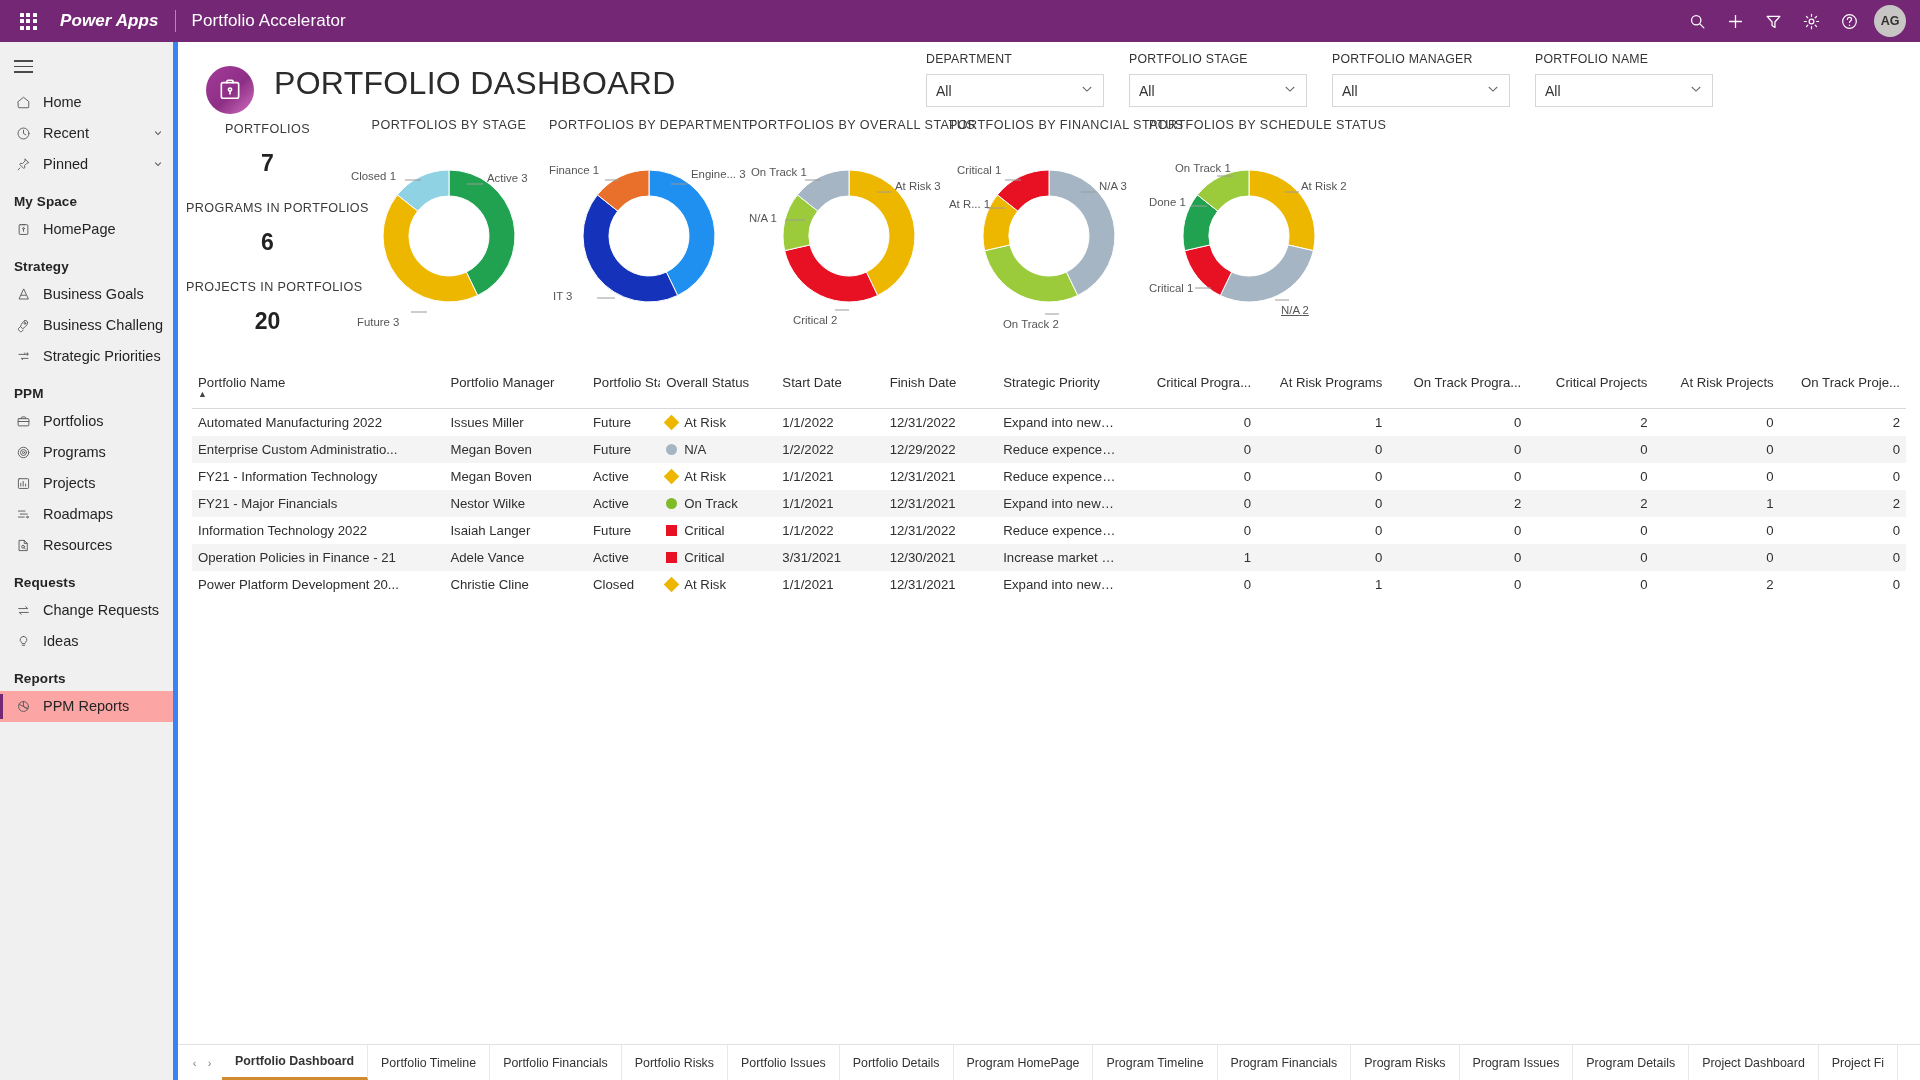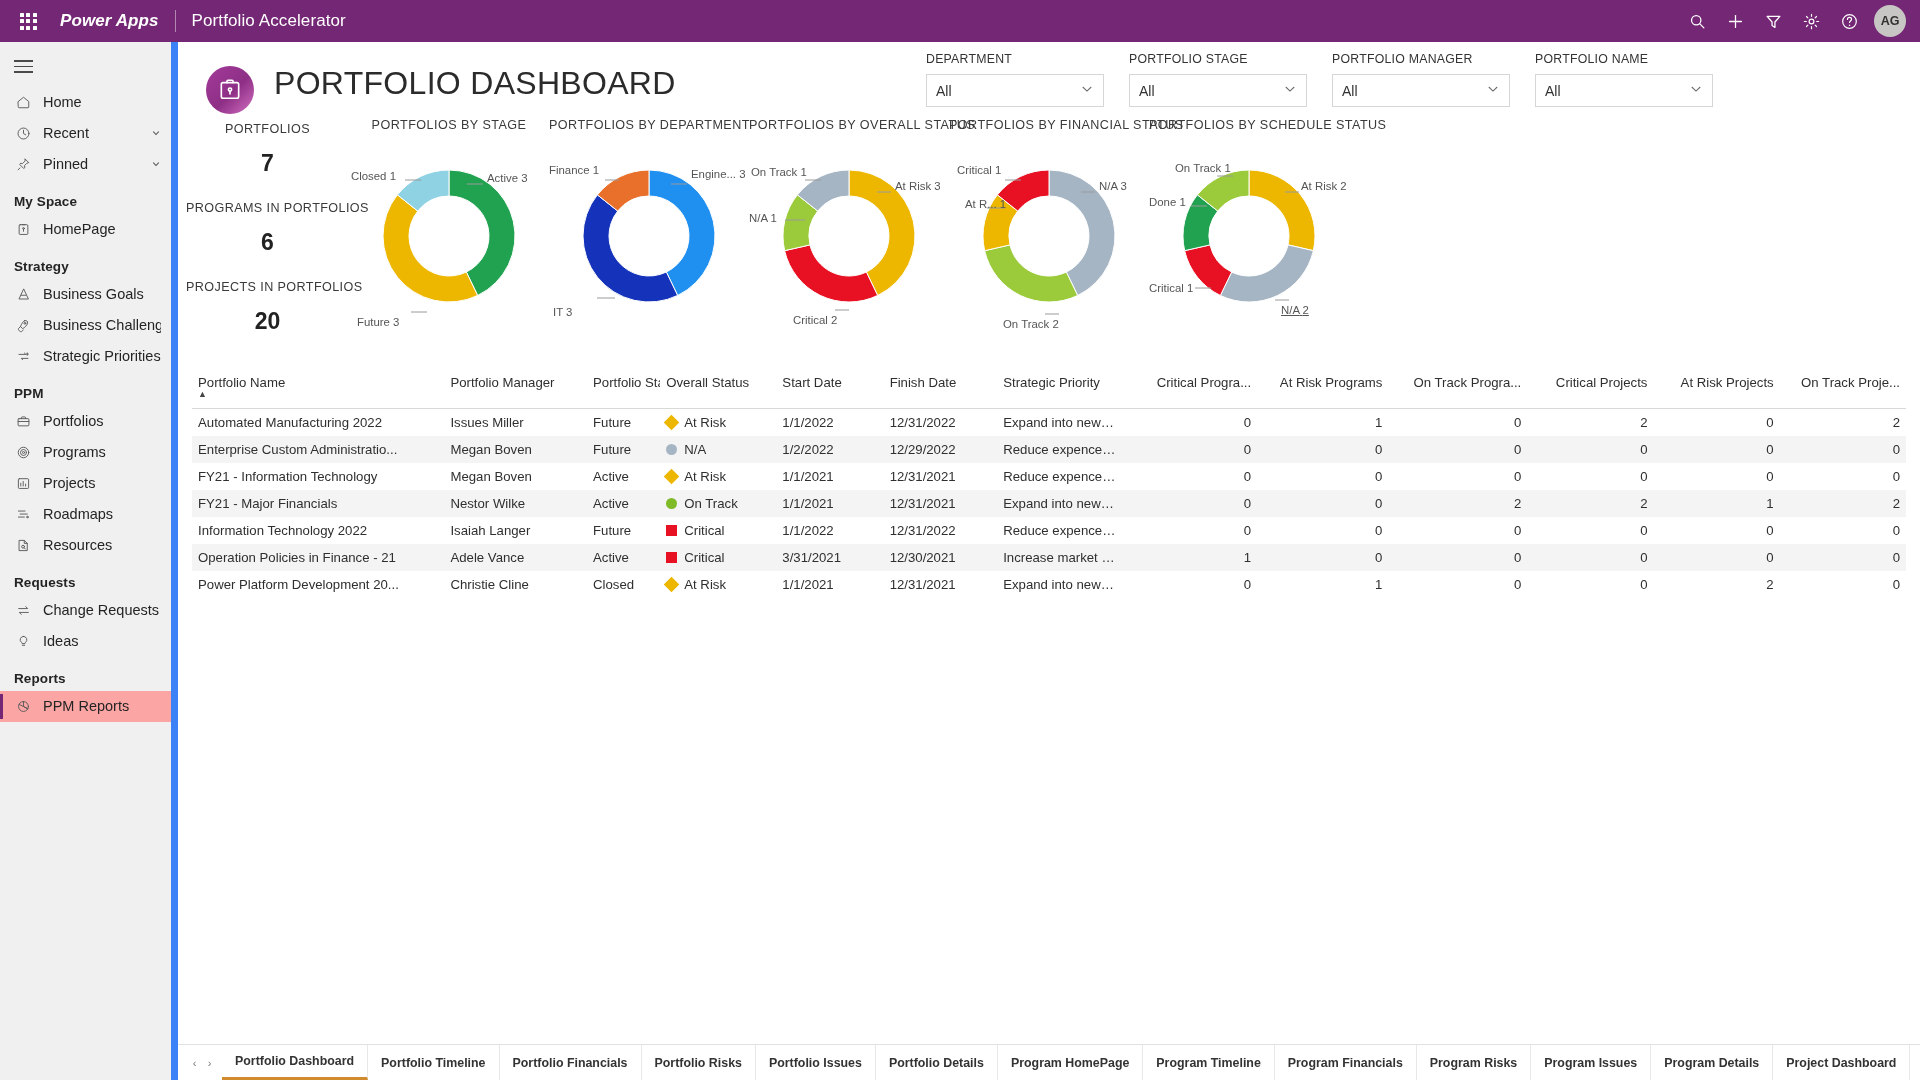--- a/index.html
+++ b/index.html
@@ -31,21 +31,21 @@
     width: 32px; height: 32px; border-radius: 50%; background: #c8c6c4; color: #323130;
     display: flex; align-items: center; justify-content: center;
     font-size: 12.5px; font-weight: 600; margin-left: 6px; cursor: pointer;
   }
 
   
   .body { display: flex; height: calc(1080px - 42px); }
 
   
   .sidebar {
-    width: 178px; background: #f0f0f0; border-right: 7px solid #3b82f6;
+    width: 178px; background: #f0f0f0; border-right: 5px solid #3b82f6;
     display: flex; flex-direction: column; padding-top: 4px; flex: 0 0 178px;
     overflow: hidden;
   }
   .hamburger { padding: 10px 0 10px 14px; cursor: pointer; }
   .hamburger .bars { width: 19px; }
   .hamburger .bars i { display: block; height: 1.6px; background: #4a4a4a; margin: 4px 0; }
   .nav-item {
     display: flex; align-items: center; height: 31px; padding: 0 10px 0 12px;
     cursor: pointer; font-size: 14.5px; color: #242424; position: relative;
   }
@@ -138,21 +138,21 @@
   .tabbar {
     height: 36px; border-top: 1px solid #e1e1e1; background: #fff;
     display: flex; align-items: stretch; padding-left: 4px; overflow: hidden;
   }
   .tabnav { display: flex; align-items: center; gap: 2px; padding: 0 6px; }
   .tabnav span {
     color: #7a7a7a; font-size: 11px; cursor: pointer; width: 13px; text-align: center;
   }
   .tab {
     display: flex; align-items: center; padding: 0 13px; font-size: 12.4px; color: #333;
-    border-right: 1px solid #e8e8e8; cursor: pointer; white-space: nowrap; font-weight: bold;
+    border-right: 1px solid #e8e8e8; cursor: pointer; white-space: nowrap;
   }
   .tab.active { font-weight: 700; border-bottom: 3px solid #d18b2e; }
 </style>
 </head>
 <body>
 
 <div class="topbar">
   <div class="waffle">
     <div class="grid">
         <i></i>
@@ -470,21 +470,21 @@
                 <path d="M100 34 A66 66 0 0 1 128.63632678175884 159.46394528155966 L117.35534956470232 136.03875471609678 A40 40 0 0 0 100 60 Z" fill="#1f90f0" stroke="#fff" stroke-width="1"></path>
                 <path d="M128.63632678175884 159.46394528155966 A66 66 0 0 1 48.39912215711003 58.8496730773236 L68.7267407012788 75.06040792565067 A40 40 0 0 0 117.35534956470232 136.03875471609678 Z" fill="#1433ba" stroke="#fff" stroke-width="1"></path>
                 <path d="M48.39912215711003 58.8496730773236 A66 66 0 0 1 99.99999999999999 34 L99.99999999999999 60 A40 40 0 0 0 68.7267407012788 75.06040792565067 Z" fill="#e8702a" stroke="#fff" stroke-width="1"></path>
               </svg>
               <svg width="200" height="200" viewBox="0 0 200 200" style="position:absolute;top:0;left:0;pointer-events:none">
                 <polyline points="122,48 138,48" fill="none" stroke="#9a9a9a" stroke-width="1"></polyline>
                 <polyline points="56,44 70,44" fill="none" stroke="#9a9a9a" stroke-width="1"></polyline>
                 <polyline points="48,162 66,162" fill="none" stroke="#9a9a9a" stroke-width="1"></polyline>
               </svg>
               <div class="dlabel" style="left: 142px; top: 32px;"><span>Engine...</span> <span>3</span></div>
-              <div class="dlabel" style="left: 4px; top: 170px;"><span>IT</span> <span>3</span></div>
+              <div class="dlabel" style="left: 4px; top: 154px;"><span>IT</span> <span>3</span></div>
               <div class="dlabel" style="left: 0px; top: 28px;"><span>Finance</span> <span>1</span></div>
             </div>
           </div>
           <div class="chart-cell">
             <div class="chart-title">PORTFOLIOS BY OVERALL STATUS</div>
             <div class="donut-wrap">
               <svg width="200" height="200" viewBox="0 0 200 200">
                 <path d="M100 34 A66 66 0 0 1 128.63632678175884 159.46394528155966 L117.35534956470232 136.03875471609678 A40 40 0 0 0 100 60 Z" fill="#edb700" stroke="#fff" stroke-width="1"></path>
                 <path d="M128.63632678175884 159.46394528155966 A66 66 0 0 1 35.65475779599964 114.68638164111675 L61.00288351272705 108.90083735825257 A40 40 0 0 0 117.35534956470232 136.03875471609678 Z" fill="#e81123" stroke="#fff" stroke-width="1"></path>
                 <path d="M35.65475779599964 114.68638164111675 A66 66 0 0 1 48.39912215711003 58.8496730773236 L68.7267407012788 75.06040792565067 A40 40 0 0 0 61.00288351272705 108.90083735825257 Z" fill="#9bcb3b" stroke="#fff" stroke-width="1"></path>
@@ -512,21 +512,21 @@
                 <path d="M48.39912215711003 58.8496730773236 A66 66 0 0 1 99.99999999999999 34 L99.99999999999999 60 A40 40 0 0 0 68.7267407012788 75.06040792565067 Z" fill="#e81123" stroke="#fff" stroke-width="1"></path>
               </svg>
               <svg width="200" height="200" viewBox="0 0 200 200" style="position:absolute;top:0;left:0;pointer-events:none">
                 <polyline points="56,44 72,44" fill="none" stroke="#9a9a9a" stroke-width="1"></polyline>
                 <polyline points="132,56 146,56" fill="none" stroke="#9a9a9a" stroke-width="1"></polyline>
                 <polyline points="38,72 56,72" fill="none" stroke="#9a9a9a" stroke-width="1"></polyline>
                 <polyline points="96,178 110,178" fill="none" stroke="#9a9a9a" stroke-width="1"></polyline>
               </svg>
               <div class="dlabel" style="left: 150px; top: 44px;"><span>N/A</span> <span>3</span></div>
               <div class="dlabel" style="left: 54px; top: 182px;"><span>On Track</span> <span>2</span></div>
-              <div class="dlabel" style="left: 16px; top: 62px;"><span>At R...</span> <span>1</span></div>
+              <div class="dlabel" style="left: 0px; top: 62px;"><span>At R...</span> <span>1</span></div>
               <div class="dlabel" style="left: 8px; top: 28px;"><span>Critical</span> <span>1</span></div>
             </div>
           </div>
           <div class="chart-cell">
             <div class="chart-title">PORTFOLIOS BY SCHEDULE STATUS</div>
             <div class="donut-wrap">
               <svg width="200" height="200" viewBox="0 0 200 200">
                 <path d="M100 34 A66 66 0 0 1 164.34524220400036 114.68638164111675 L138.99711648727293 108.90083735825257 A40 40 0 0 0 100 60 Z" fill="#edb700" stroke="#fff" stroke-width="1"></path>
                 <path d="M164.34524220400036 114.68638164111675 A66 66 0 0 1 71.36367321824116 159.46394528155966 L82.64465043529768 136.03875471609678 A40 40 0 0 0 138.99711648727293 108.90083735825257 Z" fill="#a6b5c4" stroke="#fff" stroke-width="1"></path>
                 <path d="M71.36367321824116 159.46394528155966 A66 66 0 0 1 35.65475779599964 114.68638164111675 L61.00288351272705 108.90083735825257 A40 40 0 0 0 82.64465043529768 136.03875471609678 Z" fill="#e81123" stroke="#fff" stroke-width="1"></path>

